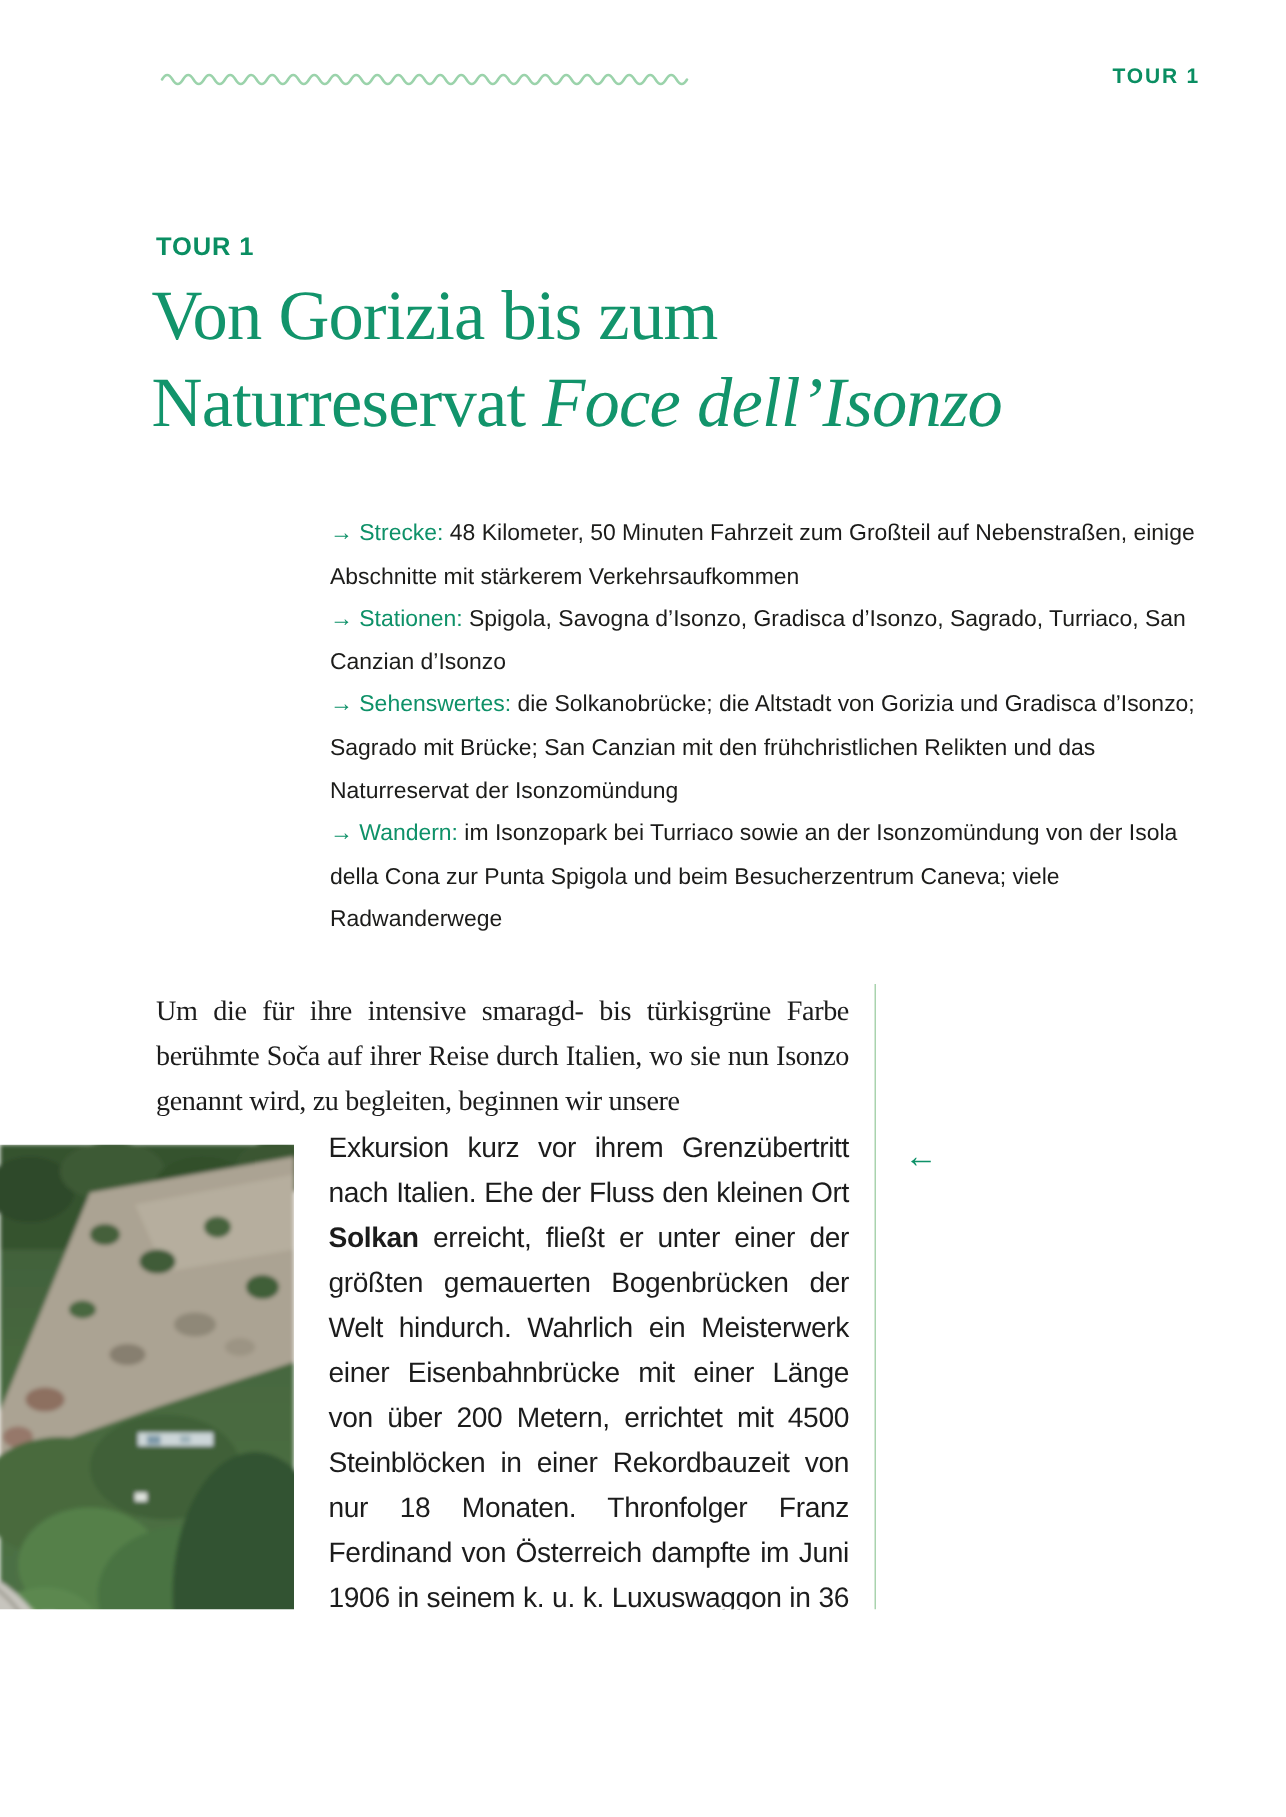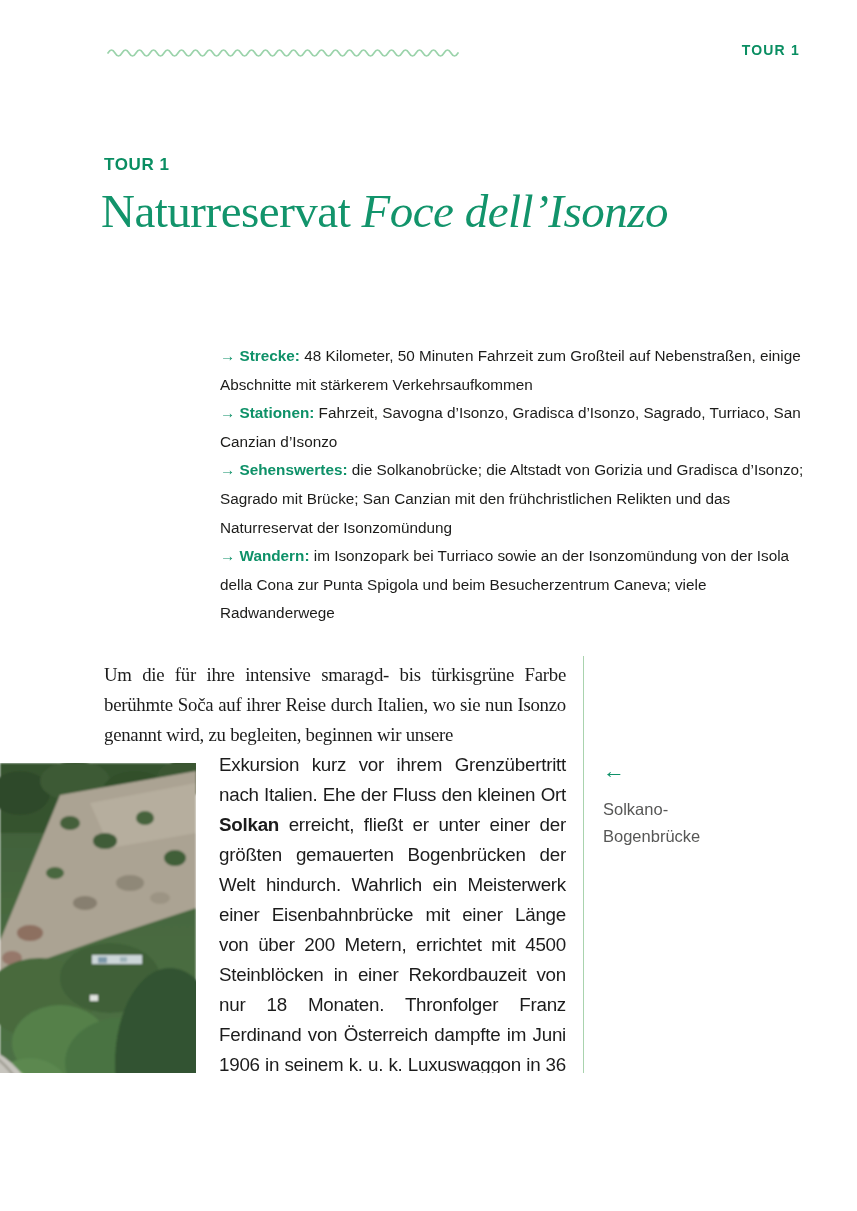--- a/index.html
+++ b/index.html
@@ -33,21 +33,21 @@
     font-weight:400;letter-spacing:-0.5px;
     color:#12946b;white-space:nowrap;
   }
   .title .it{font-style:italic;}
   
   .info{
     position:absolute;left:220px;top:342px;width:588px;
     font-size:15.3px;line-height:28.6px;
     font-weight:500;color:#1c1c1a;
   }
-  .info .lbl{color:#0e9168;font-weight:700;}
+  .info .lbl{color:#0e9168;font-weight:400;}
   .info .arr{color:#0e9168;font-weight:700;}
   
   .body-intro{
     position:absolute;left:104px;top:660px;width:462px;
     font-family:"Liberation Serif", serif;
     font-size:18.8px;line-height:30px;letter-spacing:-0.25px;
     color:#1c1c1c;text-align:justify;
   }
   .body-wrap{
     position:absolute;left:219px;top:750px;width:347px;
@@ -89,42 +89,39 @@
 
   <svg class="wave" viewBox="0 0 356 14" aria-hidden="true">
     <path fill="none" stroke="#9bd3ab" stroke-width="1.7" stroke-linecap="round" d="M2 8 q3.5 -6 7 0 t7 0 t7 0 t7 0 t7 0 t7 0 t7 0 t7 0 t7 0 t7 0 t7 0 t7 0 t7 0 t7 0 t7 0 t7 0 t7 0 t7 0 t7 0 t7 0 t7 0 t7 0 t7 0 t7 0 t7 0 t7 0 t7 0 t7 0 t7 0 t7 0 t7 0 t7 0 t7 0 t7 0 t7 0 t7 0 t7 0 t7 0 t7 0 t7 0 t7 0 t7 0 t7 0 t7 0 t7 0 t7 0 t7 0 t7 0 t7 0 t7 0"></path>
   </svg>
 
   <div class="running-head">TOUR 1</div>
 
   <div class="kicker">TOUR 1</div>
 
   <div class="title">
+    <div>Von Gorizia bis zum</div>
     <div><span>Naturreservat </span><span class="it">Foce dell’Isonzo</span></div>
   </div>
 
   <div class="info">
     <div><span class="arr">→</span> <span class="lbl">Strecke:</span><span> 48 Kilometer, 50 Minuten Fahrzeit zum Großteil auf Nebenstraßen, einige Abschnitte mit stärkerem Verkehrsaufkommen</span></div>
-    <div><span class="arr">→</span> <span class="lbl">Stationen:</span><span> Fahrzeit, Savogna d’Isonzo, Gradisca d’Isonzo, Sagrado, Turriaco, San Canzian d’Isonzo</span></div>
+    <div><span class="arr">→</span> <span class="lbl">Stationen:</span><span> Spigola, Savogna d’Isonzo, Gradisca d’Isonzo, Sagrado, Turriaco, San Canzian d’Isonzo</span></div>
     <div><span class="arr">→</span> <span class="lbl">Sehenswertes:</span><span> die Solkanobrücke; die Altstadt von Gorizia und Gradisca d’Isonzo; Sagrado mit Brücke; San Canzian mit den frühchristlichen Relikten und das Naturreservat der Isonzomündung</span></div>
     <div><span class="arr">→</span> <span class="lbl">Wandern:</span><span> im Isonzopark bei Turriaco sowie an der Isonzomündung von der Isola della Cona zur Punta Spigola und beim Besucherzentrum Caneva; viele Radwanderwege</span></div>
   </div>
 
   <div class="body-intro">Um die für ihre intensive smaragd- bis türkisgrüne Farbe berühmte Soča auf ihrer Reise durch Italien, wo sie nun Isonzo genannt wird, zu begleiten, beginnen wir unsere</div>
 
   <div class="body-wrap"><span>Exkursion kurz vor ihrem Grenzübertritt nach Italien. Ehe der Fluss den kleinen Ort </span><b>Solkan</b><span> erreicht, fließt er unter einer der größten gemauerten Bogenbrücken der Welt hindurch. Wahrlich ein Meisterwerk einer Eisenbahnbrücke mit einer Länge von über 200 Metern, errichtet mit 4500 Stein­blöcken in einer Rekordbauzeit von nur 18 Monaten. Thronfolger Franz Ferdinand von Österreich dampfte im Juni 1906 in seinem k. u. k. Luxuswaggon in 36 Meter Höhe auf der berühmten Brücke über den</span></div>
 
   <div class="vrule"></div>
 
   <div class="caption">
     <div class="c-arrow">←</div>
-    <div class="c-text">
-      <div>Solkano-</div>
-      <div>Bogenbrücke</div>
-    </div>
   </div>
 
   <div class="photo">
     <svg width="196" height="448" viewBox="0 0 196 448" aria-hidden="true">
       <defs>
         <filter id="soft" x="-5%" y="-5%" width="110%" height="110%">
           <feGaussianBlur stdDeviation="1.3"></feGaussianBlur>
         </filter>
         <linearGradient id="forestGrad" x1="0" y1="0" x2="0" y2="1">
           <stop offset="0" stop-color="#3e5c38"></stop>

